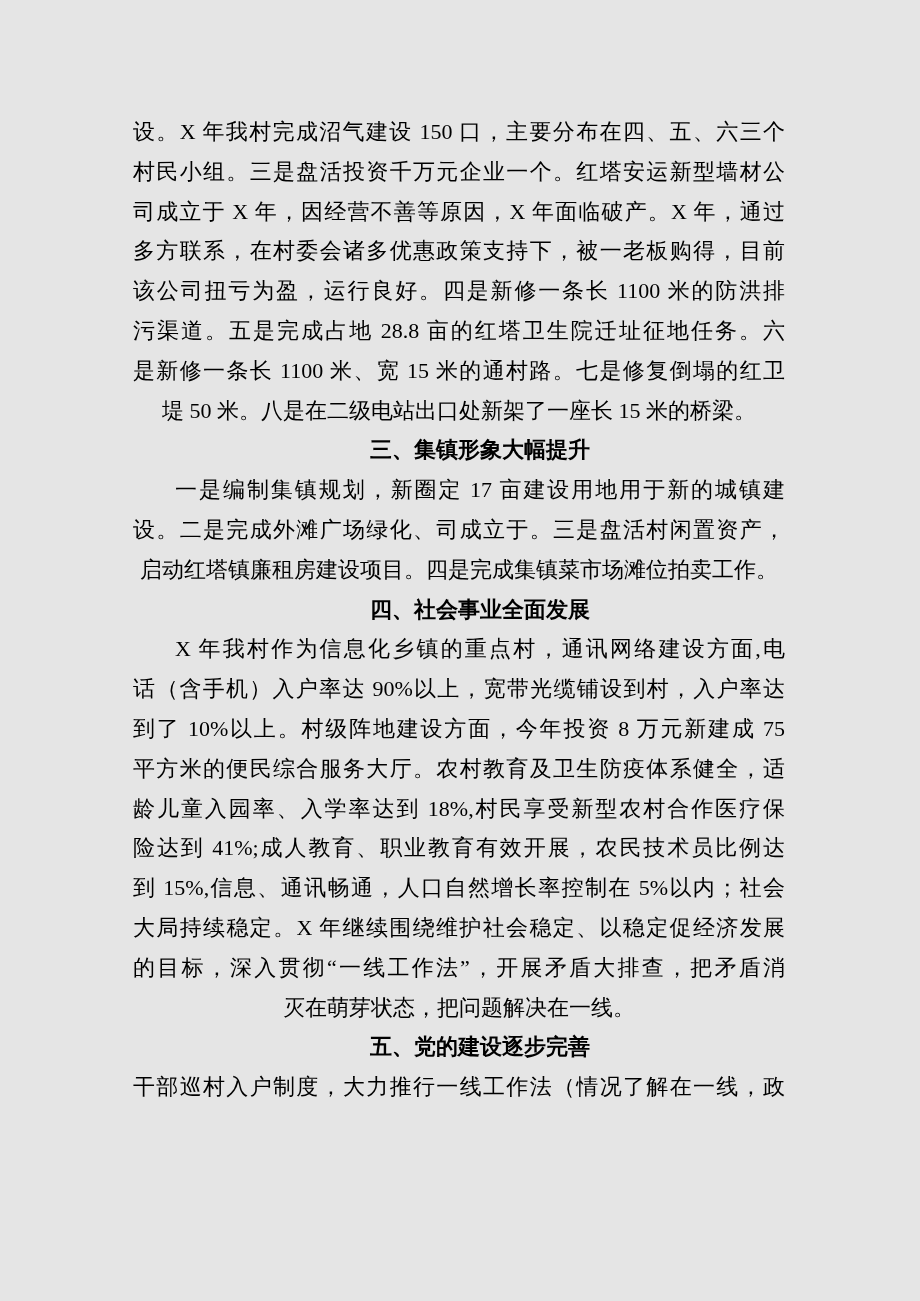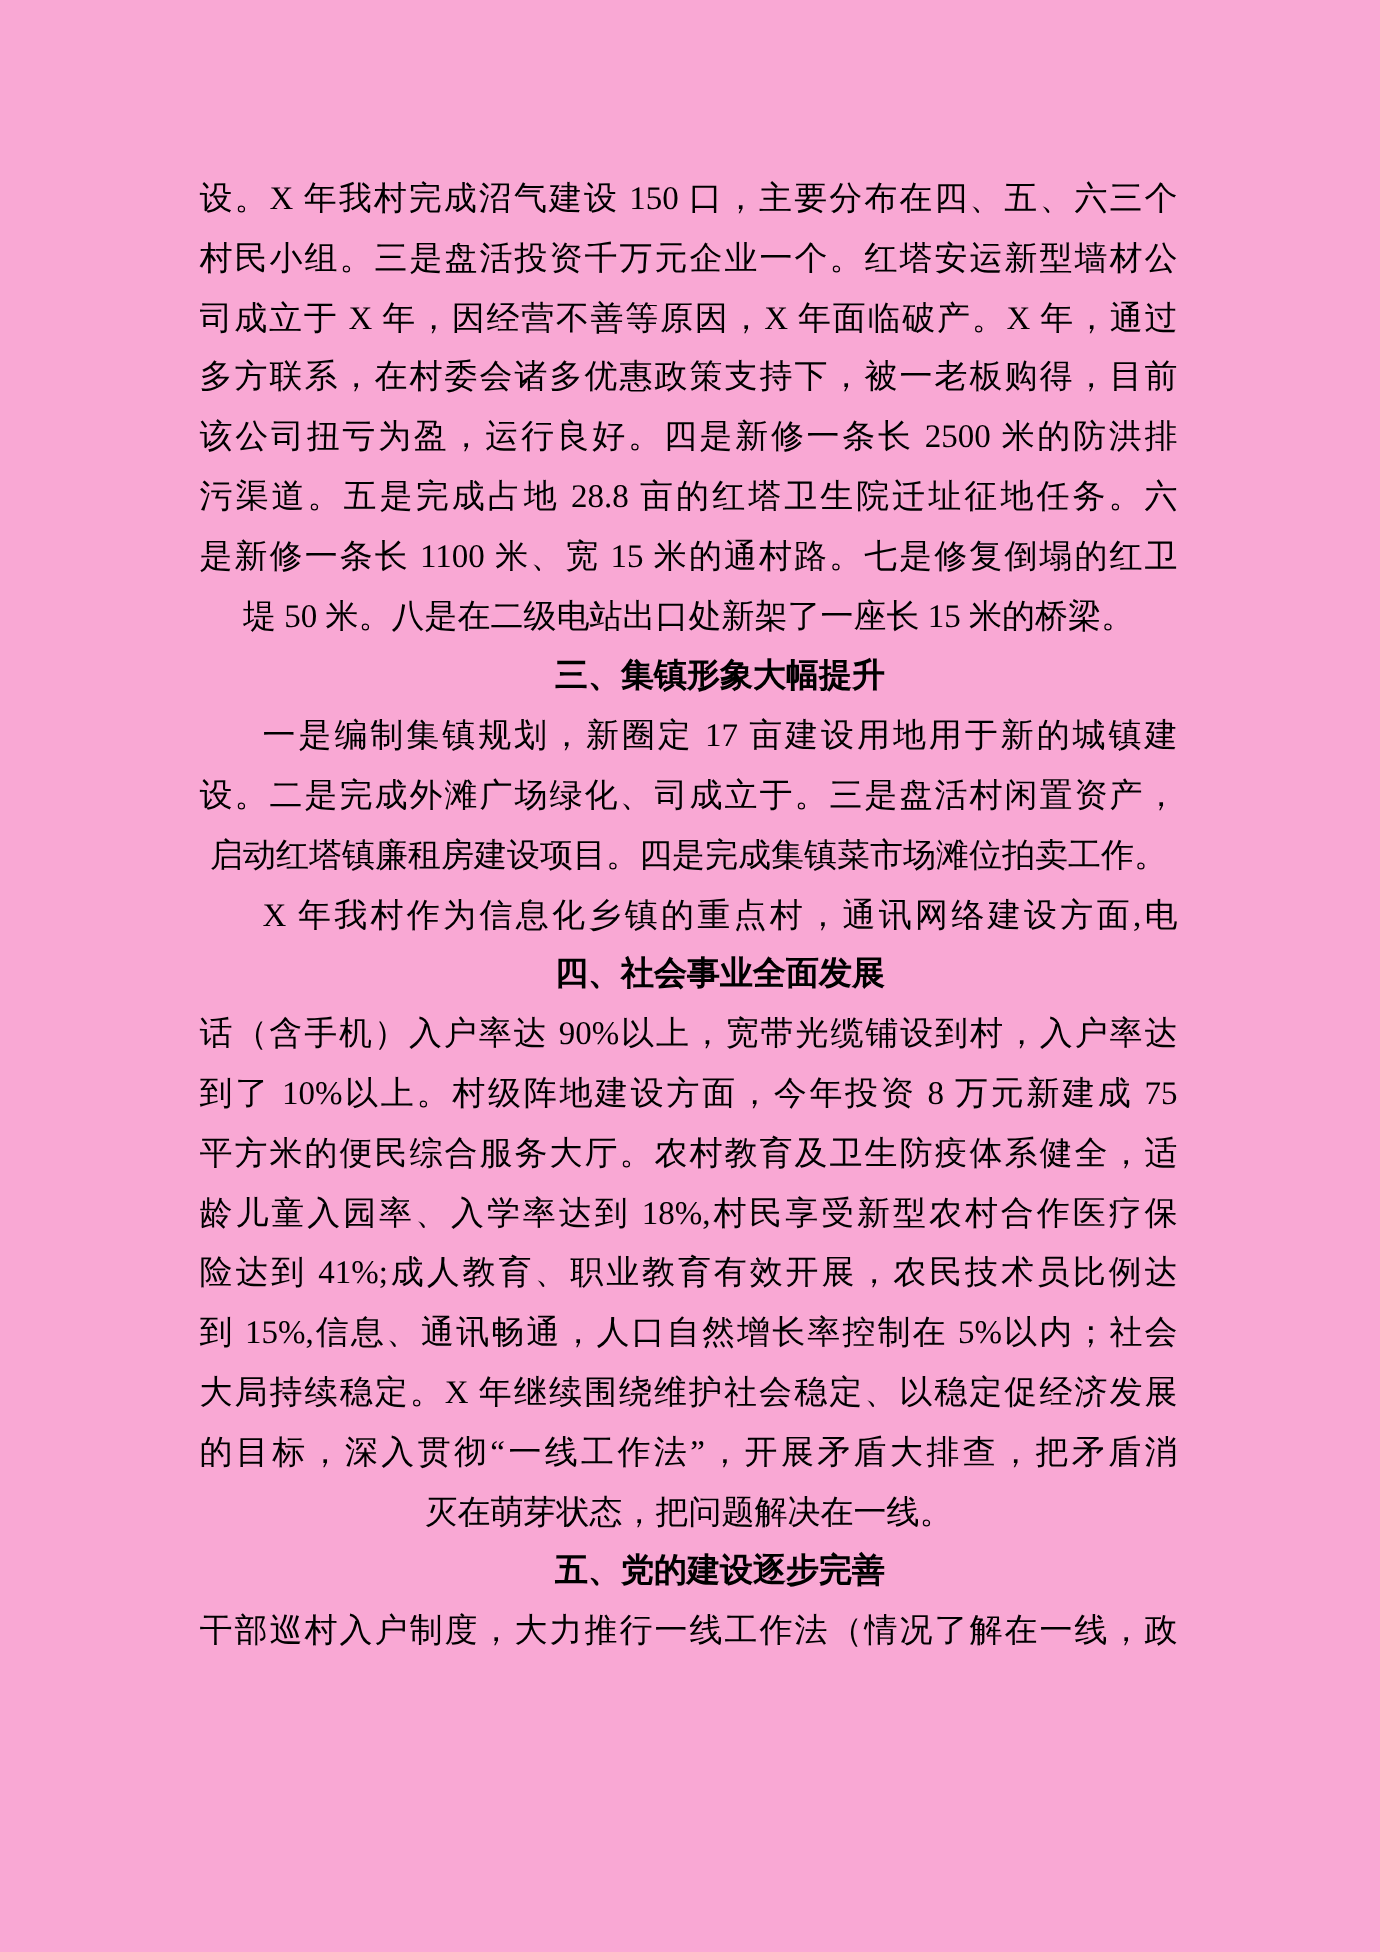--- a/index.html
+++ b/index.html
@@ -4,21 +4,21 @@
 <style>
   html, body {
     margin: 0;
     padding: 0;
     background: #ffffff;
   }
   .page {
     position: relative;
     width: 920px;
     height: 1301px;
-    background: #f9a8d4;
+    background: #e5e5e5;
     overflow: hidden;
     font-family: "Liberation Serif", "DejaVu Serif", serif;
     color: #000000;
   }
   .text-block {
     position: absolute;
     left: 133px;
     right: 135px;
     top: 112px;
   }
@@ -47,30 +47,30 @@
 </style>
 </head>
 <body>
 
 <div class="page">
   <div class="text-block">
     <div class="ln j">设。X 年我村完成沼气建设 150 口，主要分布在四、五、六三个</div>
     <div class="ln j">村民小组。三是盘活投资千万元企业一个。红塔安运新型墙材公</div>
     <div class="ln j">司成立于 X 年，因经营不善等原因，X 年面临破产。X 年，通过</div>
     <div class="ln j">多方联系，在村委会诸多优惠政策支持下，被一老板购得，目前</div>
-    <div class="ln j">该公司扭亏为盈，运行良好。四是新修一条长 2500 米的防洪排</div>
+    <div class="ln j">该公司扭亏为盈，运行良好。四是新修一条长 1100 米的防洪排</div>
     <div class="ln j">污渠道。五是完成占地 28.8 亩的红塔卫生院迁址征地任务。六</div>
     <div class="ln j">是新修一条长 1100 米、宽 15 米的通村路。七是修复倒塌的红卫</div>
     <div class="ln">堤 50 米。八是在二级电站出口处新架了一座长 15 米的桥梁。</div>
     <div class="ln hd ind">三、集镇形象大幅提升</div>
     <div class="ln j ind">一是编制集镇规划，新圈定 17 亩建设用地用于新的城镇建</div>
     <div class="ln j">设。二是完成外滩广场绿化、司成立于。三是盘活村闲置资产，</div>
     <div class="ln">启动红塔镇廉租房建设项目。四是完成集镇菜市场滩位拍卖工作。</div>
+    <div class="ln hd ind">四、社会事业全面发展</div>
     <div class="ln j ind">X 年我村作为信息化乡镇的重点村，通讯网络建设方面,电</div>
-    <div class="ln hd ind">四、社会事业全面发展</div>
     <div class="ln j">话（含手机）入户率达 90%以上，宽带光缆铺设到村，入户率达</div>
     <div class="ln j">到了 10%以上。村级阵地建设方面，今年投资 8 万元新建成 75</div>
     <div class="ln j">平方米的便民综合服务大厅。农村教育及卫生防疫体系健全，适</div>
     <div class="ln j">龄儿童入园率、入学率达到 18%,村民享受新型农村合作医疗保</div>
     <div class="ln j">险达到 41%;成人教育、职业教育有效开展，农民技术员比例达</div>
     <div class="ln j">到 15%,信息、通讯畅通，人口自然增长率控制在 5%以内；社会</div>
     <div class="ln j">大局持续稳定。X 年继续围绕维护社会稳定、以稳定促经济发展</div>
     <div class="ln j">的目标，深入贯彻“一线工作法”，开展矛盾大排查，把矛盾消</div>
     <div class="ln">灭在萌芽状态，把问题解决在一线。</div>
     <div class="ln hd ind">五、党的建设逐步完善</div>

